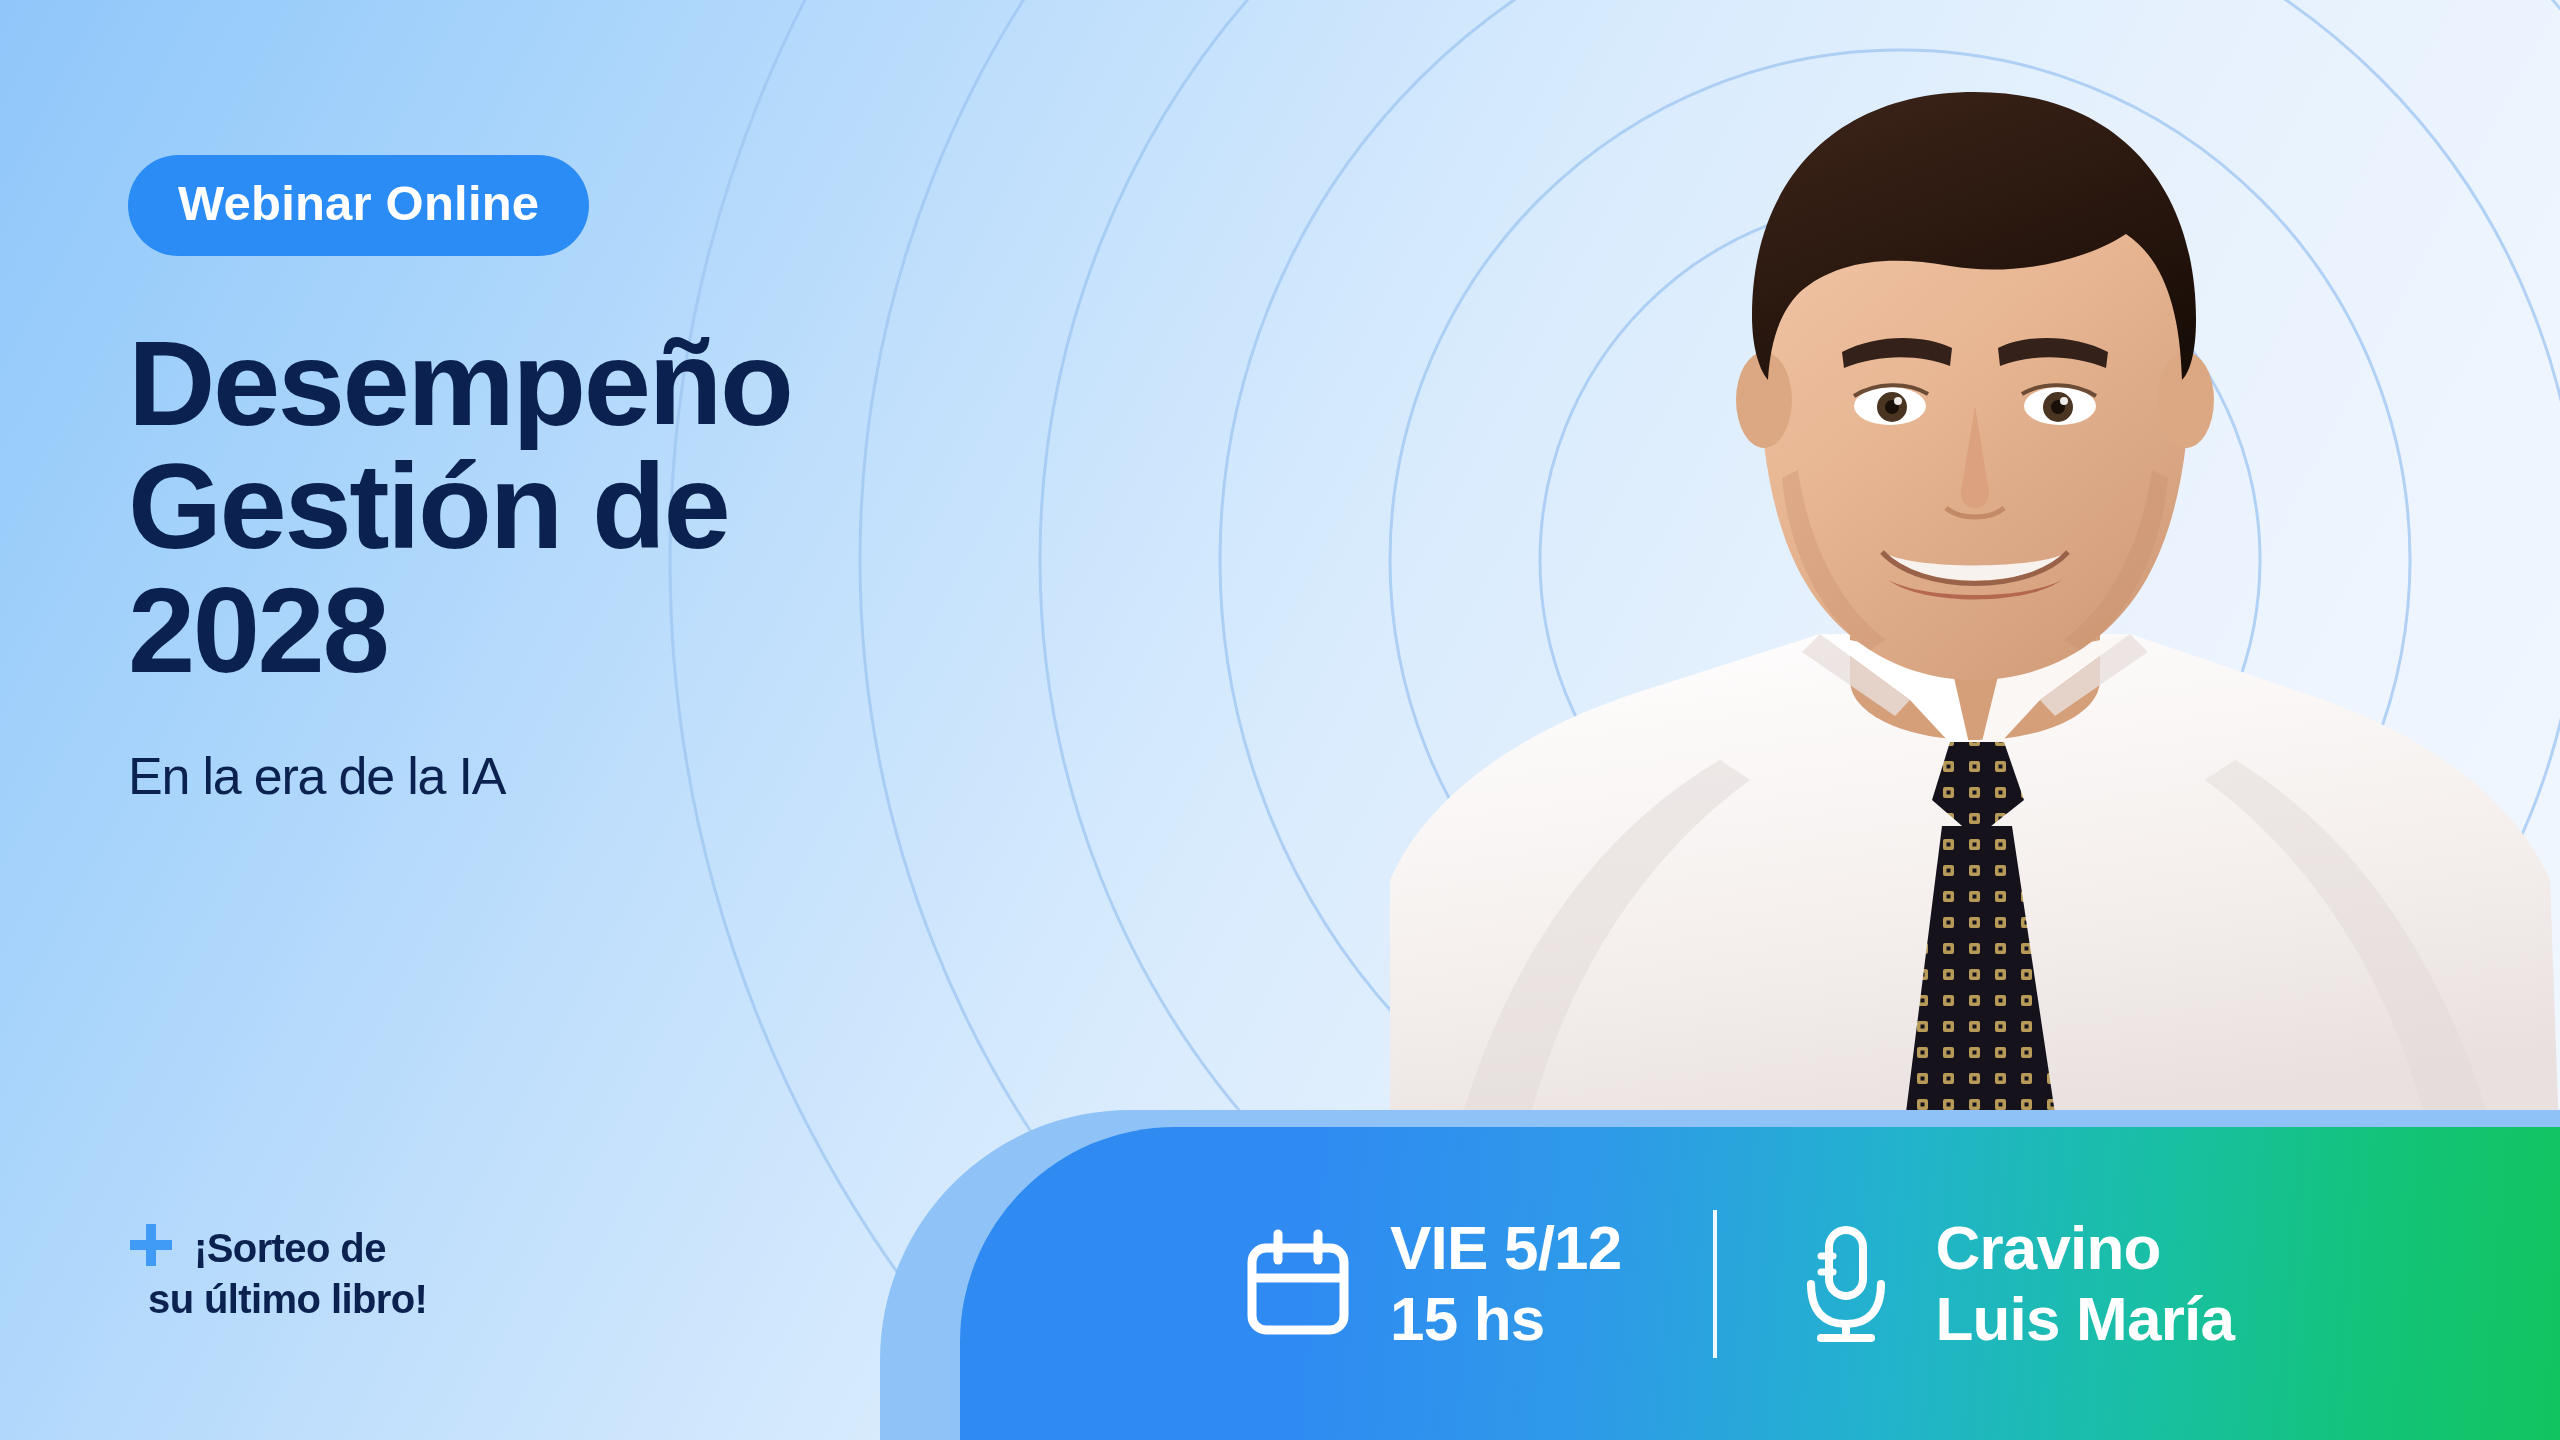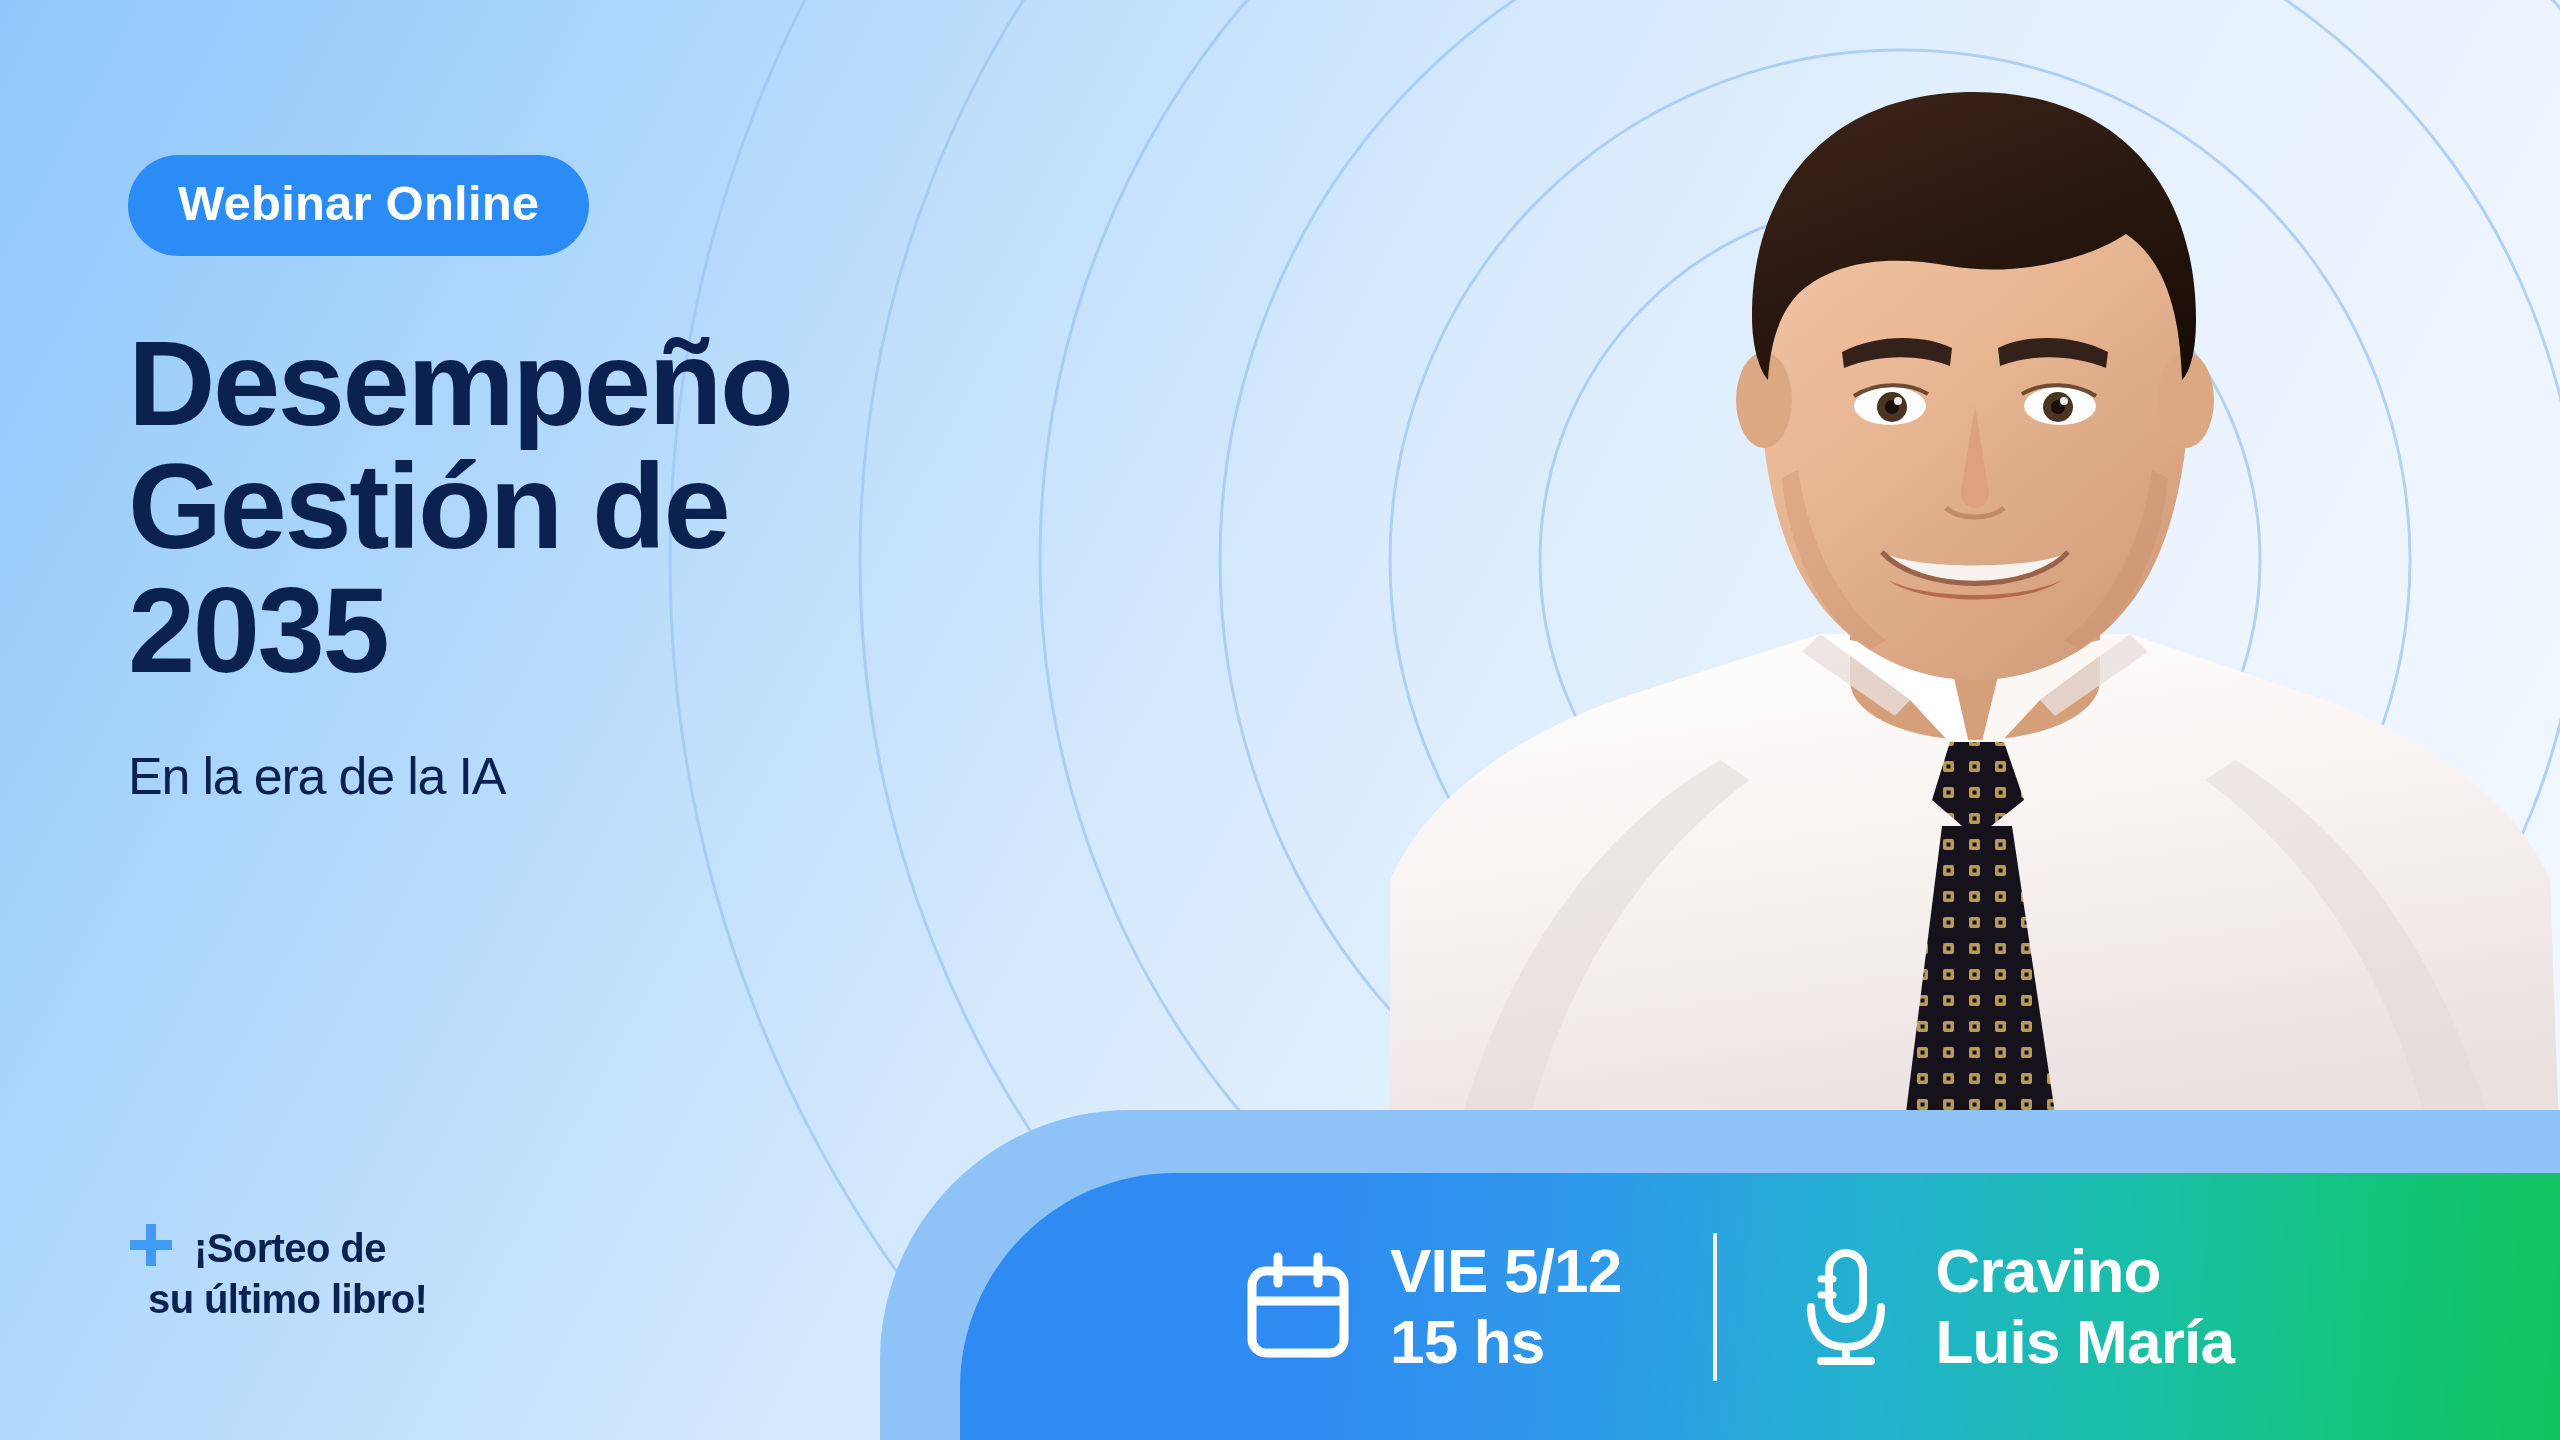--- a/index.html
+++ b/index.html
@@ -111,21 +111,21 @@
   .bar-back {
     position:absolute;
     left:880px; bottom:0;
     width:1680px; height:330px;
     border-top-left-radius:250px;
     background:#8fc3f7;
   }
   .bar-front {
     position:absolute;
     left:960px; bottom:0;
-    width:1600px; height:267px;
+    width:1600px; height:313px;
     border-top-left-radius:215px;
     background:linear-gradient(95deg,
       #2f8bf2 0%,
       #2f8bf2 22%,
       #2e9ae8 40%,
       #22b3cd 58%,
       #19bfa4 74%,
       #13c379 88%,
       #12c45f 100%);
     display:flex;
@@ -273,21 +273,21 @@
     </svg>
   </div>
 
   <div class="content">
 
     <div class="badge">Webinar Online</div>
 
     <h1 class="headline">
       <span class="hl-line">Desempeño</span>
       <span class="hl-line">Gestión de</span>
-      <span class="hl-line">2035</span>
+      <span class="hl-line">2028</span>
     </h1>
 
     <div class="subtitle">En la era de la IA</div>
   </div>
 
   <div class="giveaway">
     <span class="plus-icon">
       <svg viewBox="0 0 46 46" xmlns="http://www.w3.org/2000/svg" aria-hidden="true">
         <rect x="18" y="2" width="10" height="42" fill="#3f9bf6"></rect>
         <rect x="2" y="18" width="42" height="10" fill="#3f9bf6"></rect>

